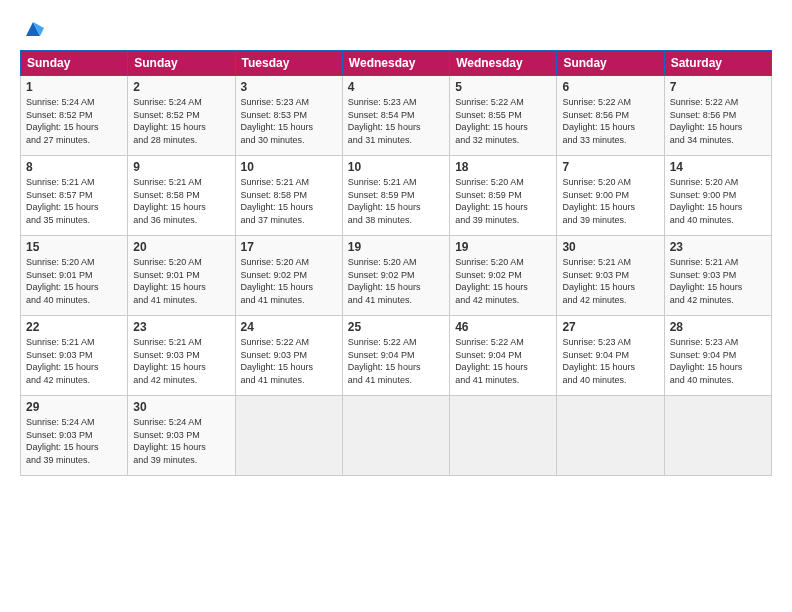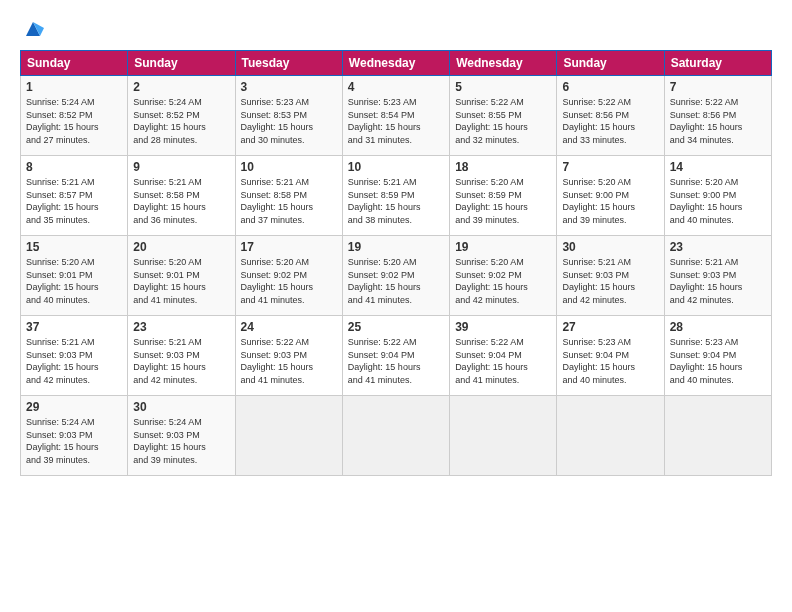--- a/index.html
+++ b/index.html
@@ -278,21 +278,21 @@
           <td>
             <span class="day-num">23</span>
             <div class="cell-text" style="white-space: pre-line;">Sunrise: 5:21 AM
 Sunset: 9:03 PM
 Daylight: 15 hours
 and 42 minutes.</div>
           </td>
         </tr>
         <tr>
           <td>
-            <span class="day-num">37</span>
+            <span class="day-num">22</span>
             <div class="cell-text" style="white-space: pre-line;">Sunrise: 5:21 AM
 Sunset: 9:03 PM
 Daylight: 15 hours
 and 42 minutes.</div>
           </td>
           <td>
             <span class="day-num">23</span>
             <div class="cell-text" style="white-space: pre-line;">Sunrise: 5:21 AM
 Sunset: 9:03 PM
 Daylight: 15 hours
@@ -306,21 +306,21 @@
 and 41 minutes.</div>
           </td>
           <td>
             <span class="day-num">25</span>
             <div class="cell-text" style="white-space: pre-line;">Sunrise: 5:22 AM
 Sunset: 9:04 PM
 Daylight: 15 hours
 and 41 minutes.</div>
           </td>
           <td>
-            <span class="day-num">39</span>
+            <span class="day-num">46</span>
             <div class="cell-text" style="white-space: pre-line;">Sunrise: 5:22 AM
 Sunset: 9:04 PM
 Daylight: 15 hours
 and 41 minutes.</div>
           </td>
           <td>
             <span class="day-num">27</span>
             <div class="cell-text" style="white-space: pre-line;">Sunrise: 5:23 AM
 Sunset: 9:04 PM
 Daylight: 15 hours

